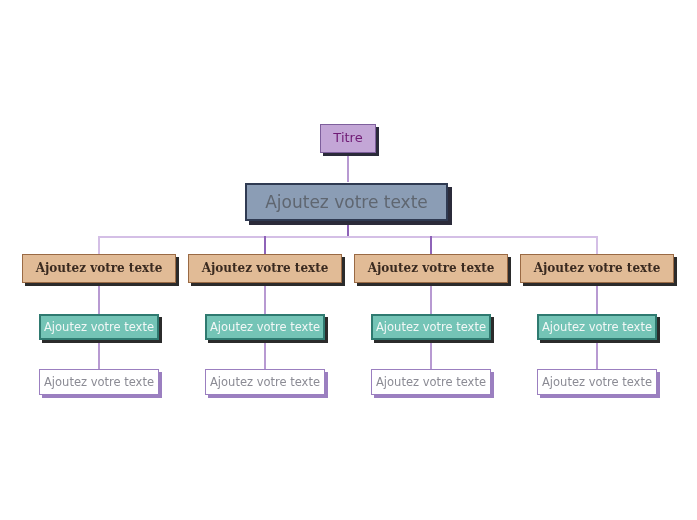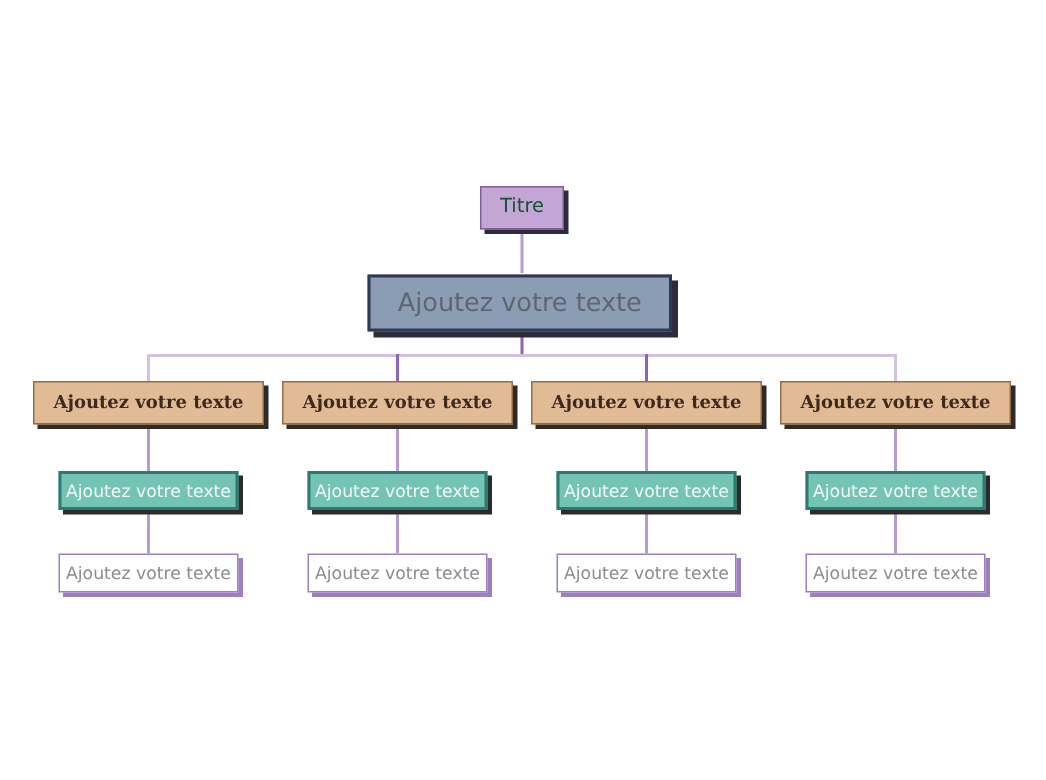--- a/index.html
+++ b/index.html
@@ -42,21 +42,21 @@
     text-align: center;
     line-height: 1.1;
     white-space: nowrap;
     user-select: none;
   }
 
   
   .node.lvl1 {
     background: #c3a6d6;
     border: 1px solid #7e5f9c;
-    color: #14532d;
+    color: #701a75;
     font-size: 13px;
     box-shadow: 3px 3px 0 0 #2b2b3a;
   }
 
   
   .node.lvl2 {
     background: #8b9db5;
     border: 2px solid #2f3a52;
     color: #5f6670;
     font-size: 17px;

